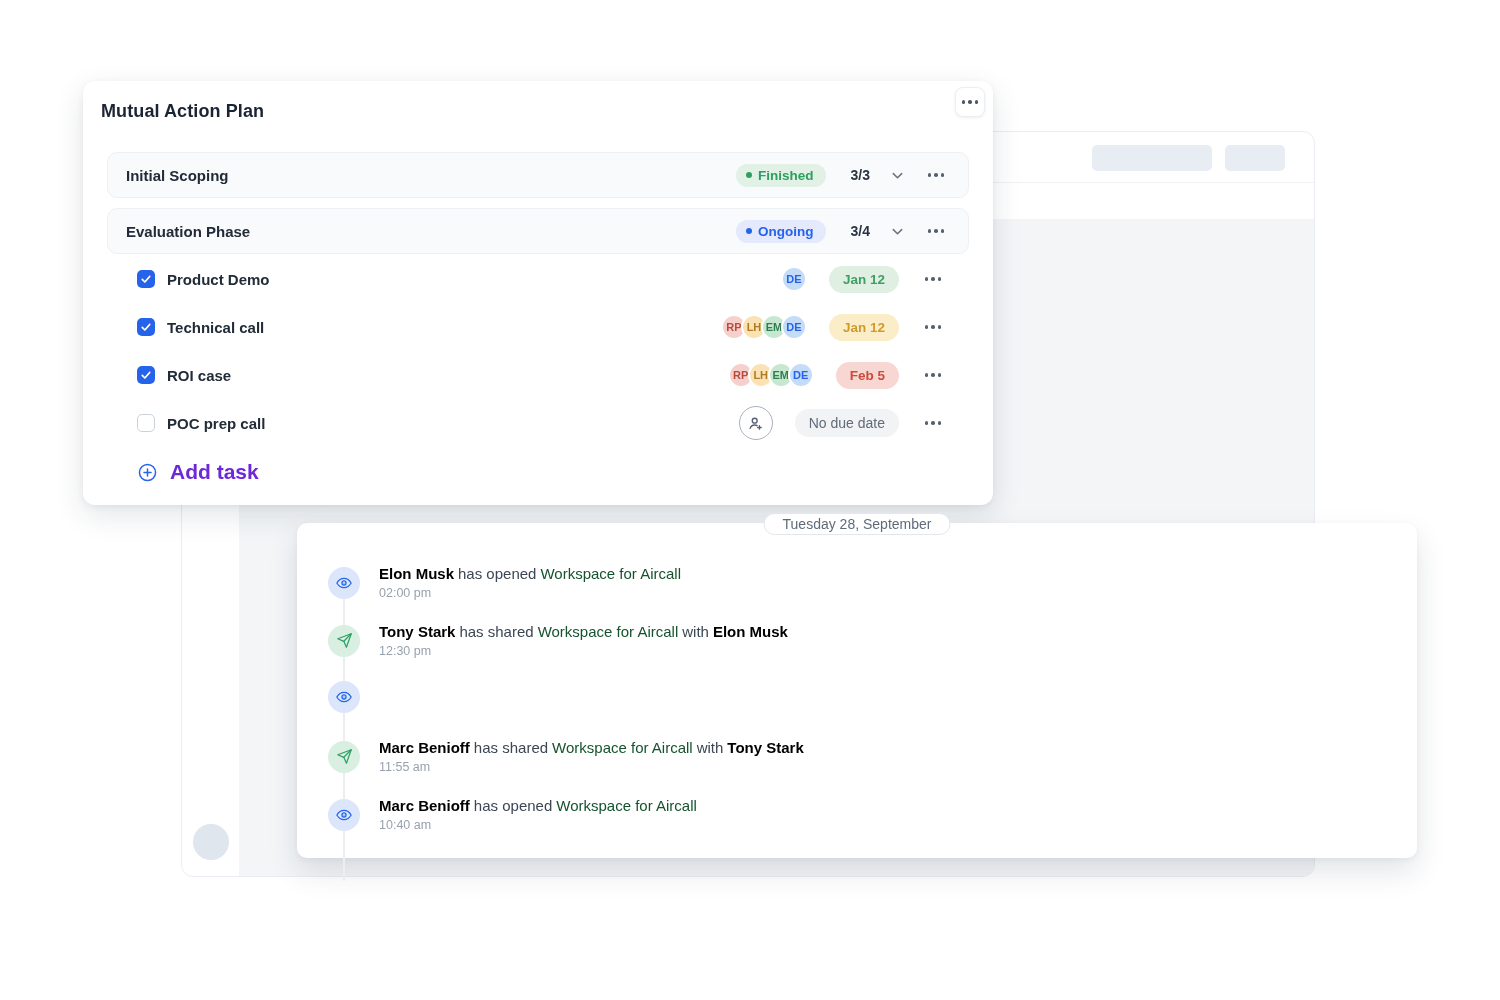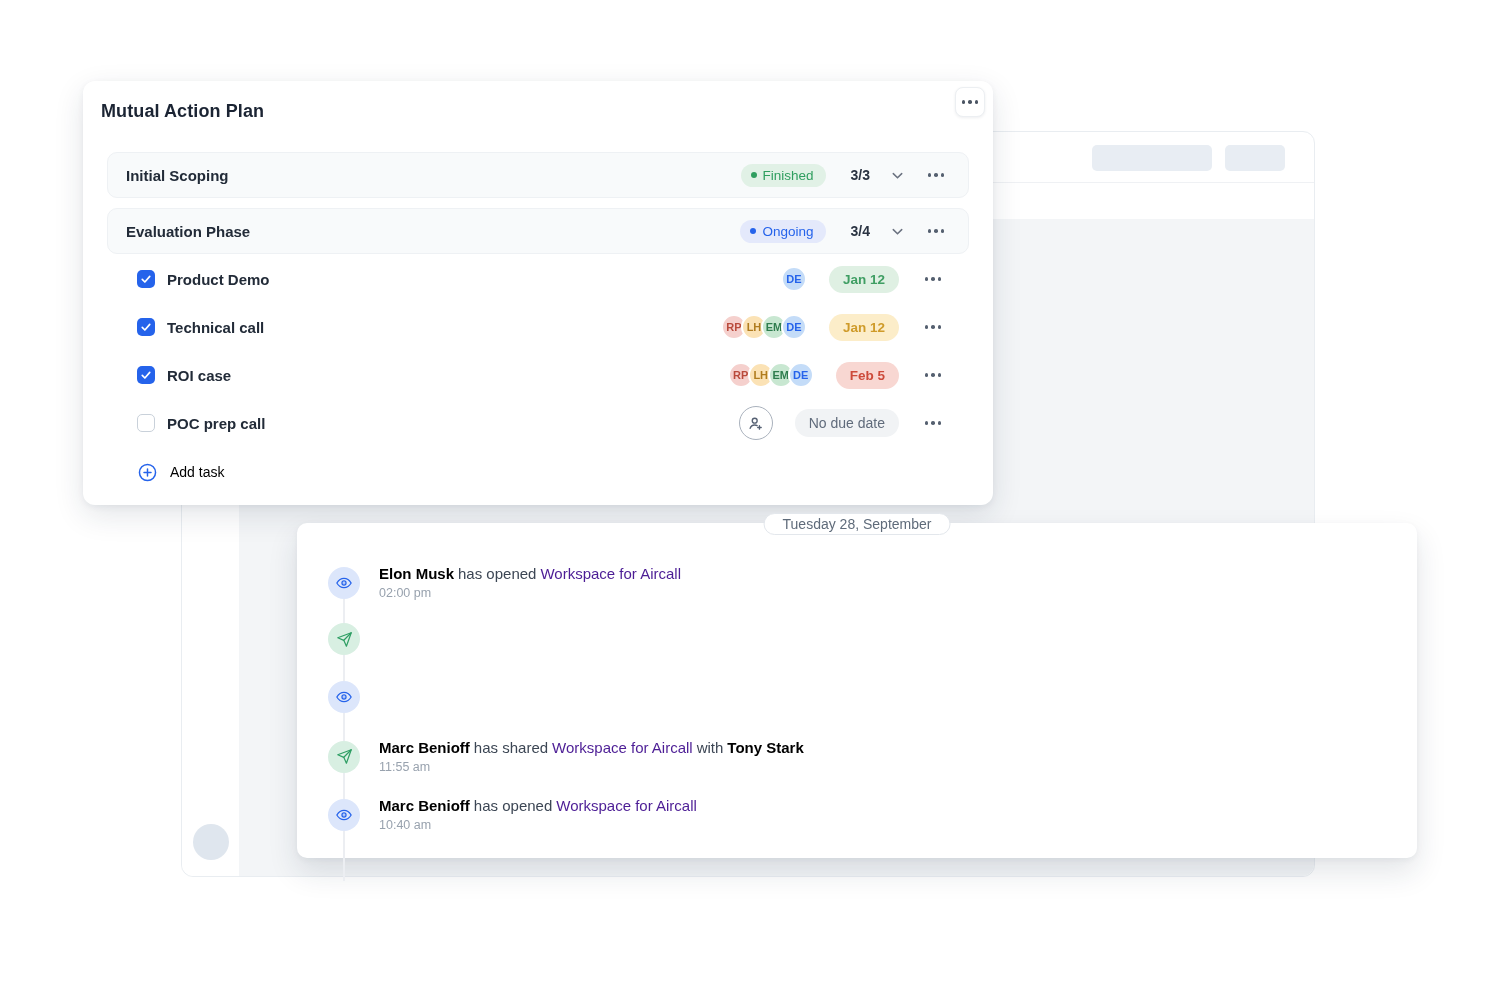--- a/index.html
+++ b/index.html
@@ -30,21 +30,21 @@
   .dots i { width:3.5px; height:3.5px; border-radius:50%; background:#55607080; background:#556070; display:block; }
   .dots.dark i { background:#4b5563; }
 
   .phase-row { position:absolute; left:24px; width:862px; height:46px; background:#f8fafb;
     border:1px solid #eef1f4; border-radius:10px; display:flex; align-items:center; padding:0 20px 0 18px; }
   .phase-row.p1 { top:71px; }
   .phase-row.p2 { top:127px; }
   .phase-label { font-size:15px; font-weight:600; color:#222b38; }
   .phase-right { margin-left:auto; display:flex; align-items:center; gap:15px; }
   .badge { display:inline-flex; align-items:center; gap:6px; border-radius:999px; padding:4px 12px 4px 10px;
-    font-size:13.5px; font-weight:400; margin-right:10px; }
+    font-size:13.5px; font-weight:700; margin-right:10px; }
   .badge .dot { width:6px; height:6px; border-radius:50%; }
   .badge.green { background:#e1f1e6; color:#2f9e5f; } .badge.green .dot { background:#2f9e5f; }
   .badge.blue { background:#e4e9fb; color:#2563eb; } .badge.blue .dot { background:#2563eb; }
   .count { font-size:14px; font-weight:600; color:#2a3342; }
   .icon-btn { width:24px; height:24px; display:flex; align-items:center; justify-content:center; cursor:pointer; background:none; border:none; }
 
   .task-row { position:absolute; left:0; width:910px; height:48px; display:flex; align-items:center;
     padding:0 48px 0 54px; }
   .t0 { top:174px; } .t1 { top:222px; } .t2 { top:270px; } .t3 { top:318px; }
   .checkbox { width:18px; height:18px; border-radius:5px; flex:0 0 auto; display:flex; align-items:center; justify-content:center; cursor:pointer; }
@@ -62,37 +62,37 @@
   .av-blue  { background:#c4dcf8; color:#2563eb; }
   .due-pill { border-radius:999px; padding:6px 14px; font-size:13.5px; font-weight:600; }
   .due-green { background:#dff0e3; color:#3f9e63; }
   .due-amber { background:#fcedc9; color:#cf9b2a; }
   .due-red   { background:#f8d7d2; color:#cd4a3a; }
   .due-gray  { background:#f1f3f5; color:#606b7b; font-weight:400; font-size:14px; }
   .assign-circle { width:34px; height:34px; border-radius:50%; border:1.3px solid #aab2bd; display:flex;
     align-items:center; justify-content:center; background:#fff; cursor:pointer; }
 
   .add-task { position:absolute; left:54px; top:375px; height:32px; display:flex; align-items:center; gap:12px; cursor:pointer; }
-  .add-task-label { font-size:14px; font-weight:400; color:#000000; }
+  .add-task-label { font-size:21px; font-weight:700; color:#6d28d9; }
 
   
   .tl-card { position:absolute; left:297px; top:523px; width:1120px; height:335px; background:#fff;
     border-radius:10px; box-shadow:0 14px 30px rgba(25,39,68,.12), 0 2px 6px rgba(25,39,68,.05);padding-left:25px; }
   .tl-date-pill { position:absolute; top:-10px; left:50%; transform:translateX(-50%); background:#fff;
     border:1px solid #e3e7ec; border-radius:999px; padding:2px 18px; font-size:14px; color:#5f6b7a; white-space:nowrap; }
   .tl-line { position:absolute; left:46px; top:61px; width:2px; height:297px; background:#eceef2; }
   .event { position:absolute; left:31px; display:flex; align-items:center; gap:19px; }
   .evt-icon { width:32px; height:32px; border-radius:50%; display:flex; align-items:center; justify-content:center; flex:0 0 auto; }
   .evt-icon.eye  { background:#dce6fb; }
   .evt-icon.send { background:#d8efe2; }
   .evt-text { font-size:15px; color:#3c4654; line-height:18px; }
   .evt-actor, .evt-target { font-weight:700; color:#000000; }
   .evt-action { margin:8px 4px; }
   .evt-with { margin:0 4px; }
-  .evt-link { color:#4c1d95; cursor:pointer; }
+  .evt-link { color:#14532d; cursor:pointer; }
   .evt-time { font-size:12.5px; color:#98a2ae; margin-top:3px; }
 </style>
 </head>
 <body>
 
 <div class="stage">
 
   <div class="bg-window">
     <div class="bg-header">
       <div class="sk-chip one"></div>
@@ -286,20 +286,24 @@
       </span>
     </div>
 
     <div class="event" style="top:100px">
       <span class="evt-icon send">
         <svg width="17" height="17" viewBox="0 0 24 24" fill="none" stroke="#2e9e63" stroke-width="1.7" stroke-linejoin="round" stroke-linecap="round">
           <path d="M21.5 2.5L11 13"></path>
             <path d="M21.5 2.5l-6.8 19-3.7-8.3-8.5-3.7 19-7z"></path>
         </svg>
       </span>
+      <span>
+        <span class="evt-text"><span class="evt-actor">Tony Stark</span><span class="evt-action">has shared</span><span class="evt-link">Workspace for Aircall</span><span class="evt-with">with</span><span class="evt-target">Elon Musk</span></span>
+        <div class="evt-time">12:30 pm</div>
+      </span>
     </div>
 
     <div class="event" style="top:158px">
       <span class="evt-icon eye">
         <svg width="18" height="18" viewBox="0 0 24 24" fill="none" stroke="#2563eb" stroke-width="1.7">
           <path d="M2.5 12s3.6-6.2 9.5-6.2S21.5 12 21.5 12s-3.6 6.2-9.5 6.2S2.5 12 2.5 12z"></path>
           <circle cx="12" cy="12" r="2.7"></circle>
             <circle cx="12" cy="12" r="0.8" fill="#2563eb" stroke="none"></circle>
         </svg>
       </span>

